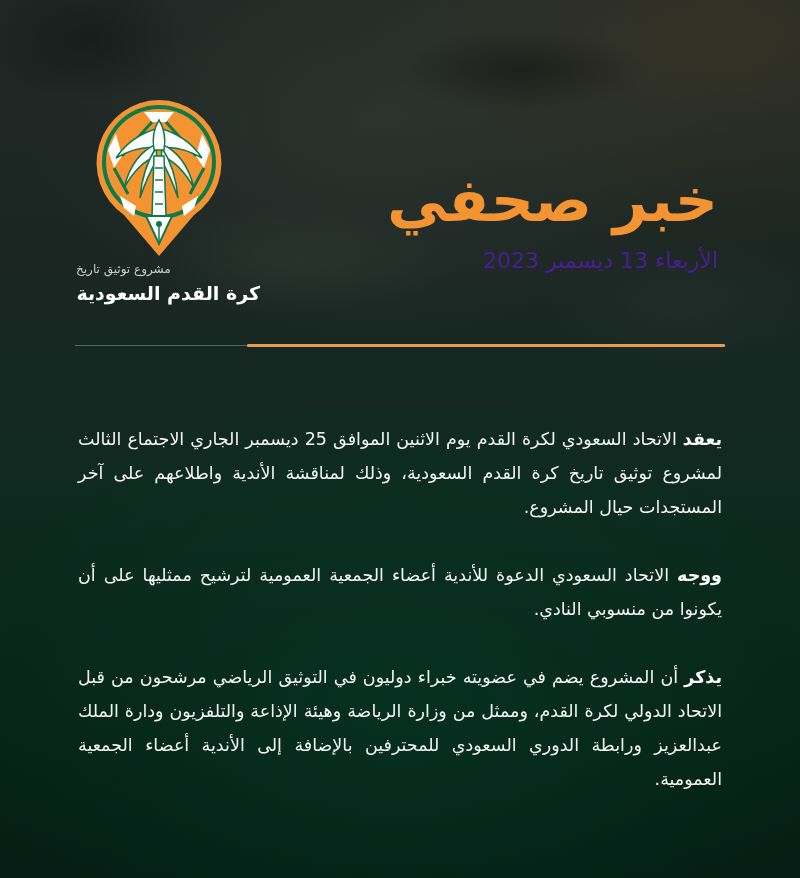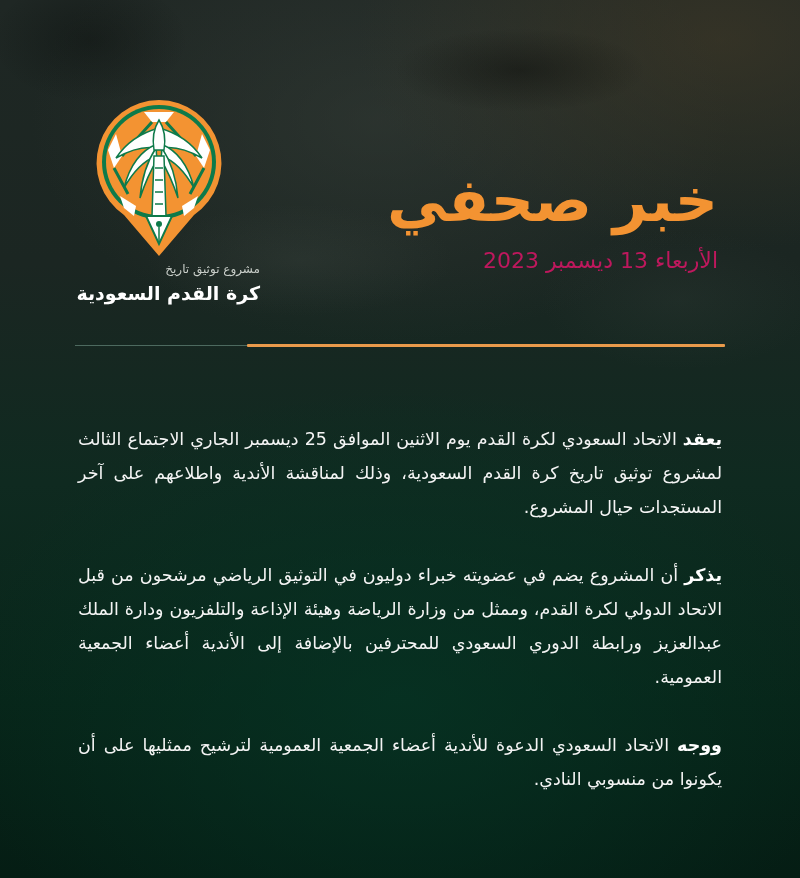--- a/index.html
+++ b/index.html
@@ -20,39 +20,39 @@
       radial-gradient(ellipse 180px 60px at 520px 70px, rgba(10,12,10,0.45), rgba(0,0,0,0) 70%),
       radial-gradient(ellipse 140px 90px at 90px 40px, rgba(10,14,12,0.4), rgba(0,0,0,0) 70%),
       radial-gradient(ellipse 220px 80px at 300px 260px, rgba(90,100,92,0.15), rgba(0,0,0,0) 70%),
       radial-gradient(ellipse 200px 100px at 680px 300px, rgba(80,90,82,0.12), rgba(0,0,0,0) 70%);
   }
   
   .logo {
     position: absolute; left: 94px; top: 98px; width: 130px; height: 160px;
   }
   .logo-tagline {
-    position: absolute; left: 60px; width: 200px; top: 262px;
-    text-align: right; direction: rtl;
+    position: absolute; left: 76px; width: 200px; top: 262px;
+    text-align: left; direction: rtl;
     font-size: 12px; color: #c9cec9; letter-spacing: 1px;
   }
   .logo-name {
     position: absolute; left: 60px; width: 200px; top: 282px;
     direction: rtl;
     font-size: 19px; font-weight: bold; color: #ffffff;
   }
   
   .headline {
     position: absolute; right: 82px; top: 170px;
     direction: rtl; text-align: left;
     font-size: 60px; font-weight: bold; color: #f39332; line-height: 1;
   }
   .date {
     position: absolute; right: 82px; top: 248px;
     direction: rtl; text-align: right;
-    font-size: 22px; color: #be185d;
+    font-size: 22px; color: #4c1d95;
   }
   
   .divider {
     position: absolute; top: 344px; left: 75px; width: 650px; height: 3px;
   }
   .divider .grey { position: absolute; left: 0; top: 1px; width: 172px; height: 1px; background: #4d6a5f; }
   .divider .orange { position: absolute; left: 172px; top: 0; right: 0; height: 3px; background: #e99a4b; border-radius: 1px; }
   
   .body {
     position: absolute; left: 78px; right: 78px; top: 398px;
@@ -107,15 +107,15 @@
 <div class="headline">خبر صحفي</div>
 <div class="date">الأربعاء 13 ديسمبر 2023</div>
 
 <div class="divider">
   <div class="grey"></div>
   <div class="orange"></div>
 </div>
 
 <div class="body">
   <p class="para"><b>يعقد</b><span> الاتحاد السعودي لكرة القدم يوم الاثنين الموافق 25 ديسمبر الجاري الاجتماع الثالث لمشروع توثيق تاريخ كرة القدم السعودية، وذلك لمناقشة الأندية واطلاعهم على آخر المستجدات حيال المشروع.</span></p>
+  <p class="para"><b>ووجه</b><span> الاتحاد السعودي الدعوة للأندية أعضاء الجمعية العمومية لترشيح ممثليها على أن يكونوا من منسوبي النادي.</span></p>
   <p class="para"><b>يذكر</b><span> أن المشروع يضم في عضويته خبراء دوليون في التوثيق الرياضي مرشحون من قبل الاتحاد الدولي لكرة القدم، وممثل من وزارة الرياضة وهيئة الإذاعة والتلفزيون ودارة الملك عبدالعزيز ورابطة الدوري السعودي للمحترفين بالإضافة إلى الأندية أعضاء الجمعية العمومية.</span></p>
-  <p class="para"><b>ووجه</b><span> الاتحاد السعودي الدعوة للأندية أعضاء الجمعية العمومية لترشيح ممثليها على أن يكونوا من منسوبي النادي.</span></p>
 </div>
 
 </body></html>

